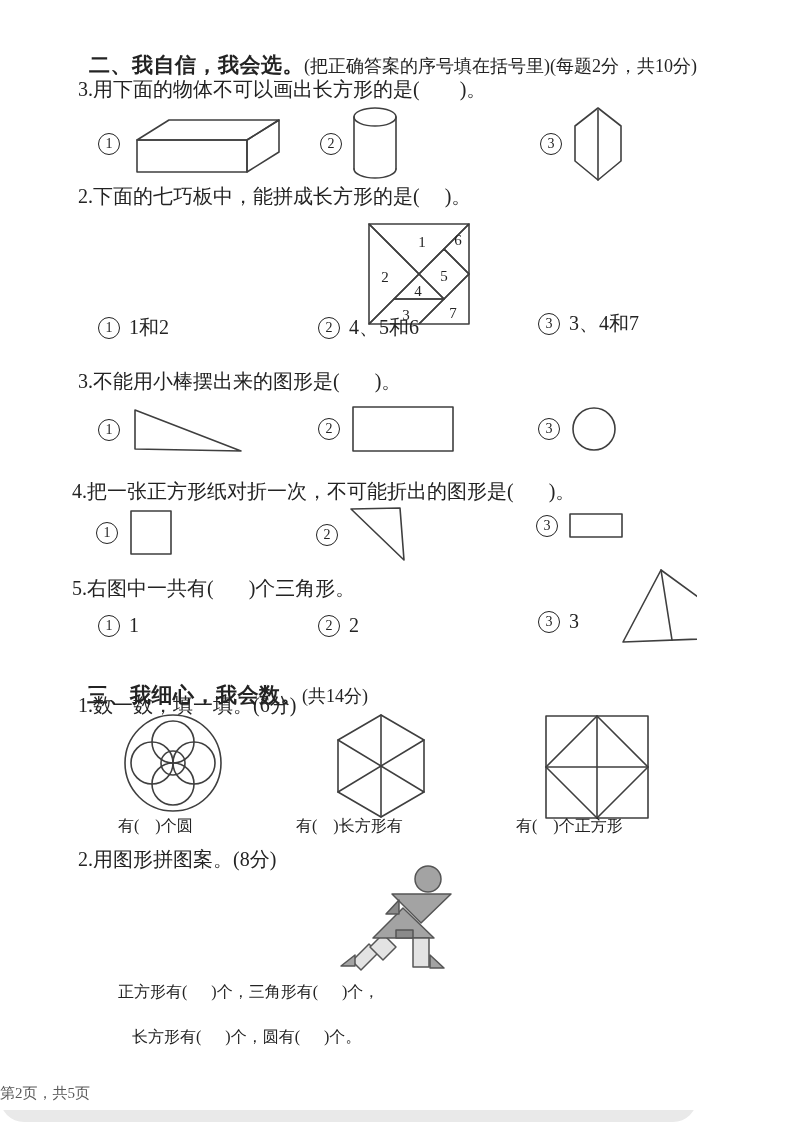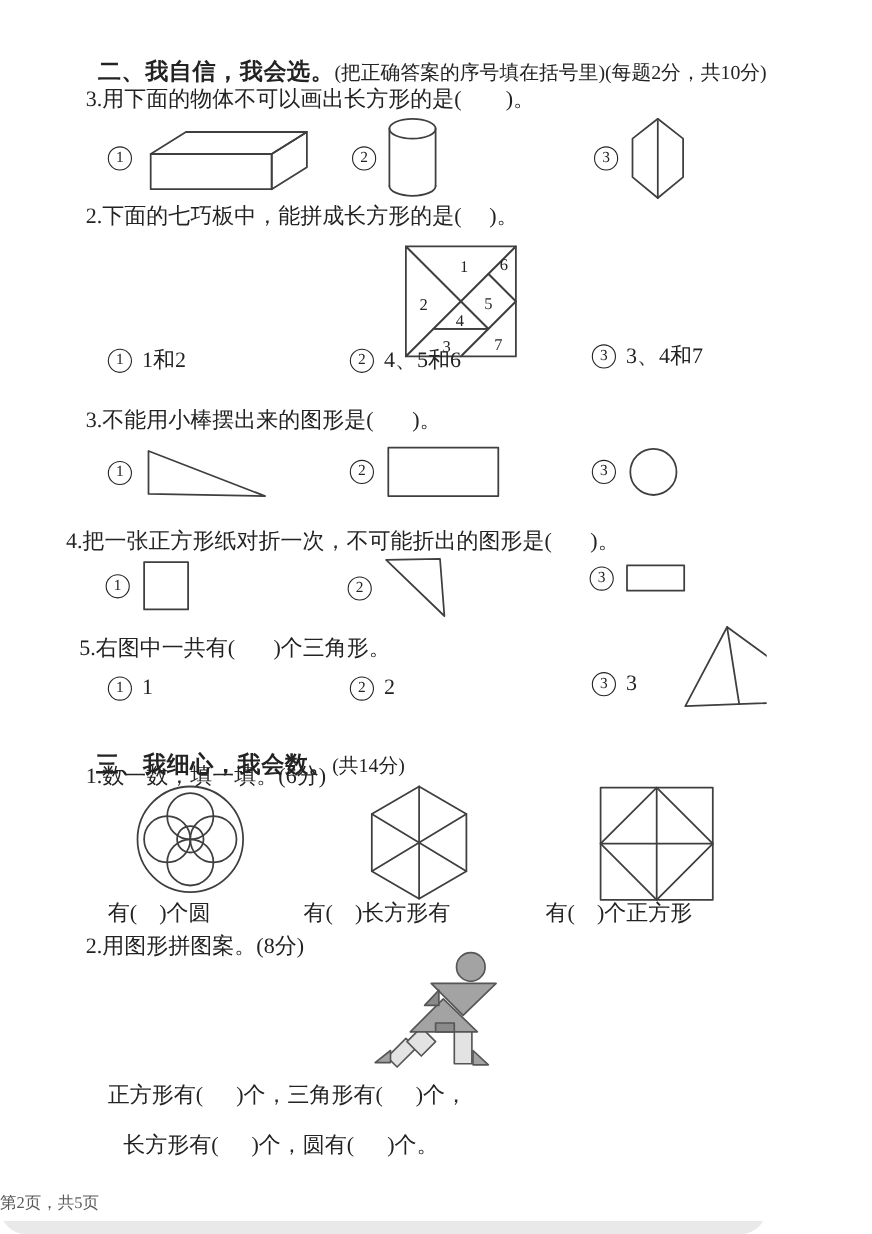--- a/index.html
+++ b/index.html
@@ -25,21 +25,21 @@
     display:inline-flex;align-items:center;justify-content:center;
     font-size:14px;line-height:1;flex:0 0 auto;
   }
   .opt-label{font-size:20px;white-space:pre;}
   svg.fig{display:block;}
   .ln{fill:none;stroke:var(--line);stroke-width:1.6;stroke-linejoin:round;stroke-linecap:round;}
   .tnum{font-size:15px;fill:var(--ink);}
   .pg-mid{fill:var(--gray_mid);stroke:var(--gray_edge);stroke-width:1.5;stroke-linejoin:round;}
   .pg-light{fill:var(--gray_light);stroke:var(--gray_edge);stroke-width:1.5;stroke-linejoin:round;}
   .pg-dark{fill:var(--gray_dark);stroke:var(--gray_edge);stroke-width:1.5;stroke-linejoin:round;}
-  .counts{font-size:20px;}
+  .counts{font-size:16px;margin-left:20px;}
   .footer{position:absolute;left:0;width:100%;font-size:15px;color:var(--muted);}
   .scan-edge{position:absolute;left:0;bottom:0;width:100%;height:12px;background:var(--scan_edge);}
 </style>
 </head>
 <body>
 
 <div class="page">
 
   <div class="abs sec-head" style="left:66px;top:26px;">
     <span>二、我自信，我会选。</span><span class="sec-note">(把正确答案的序号填在括号里)(每题2分，共10分)</span>
@@ -122,21 +122,21 @@
       <rect class="ln" x="4" y="5" width="100" height="44"></rect>
     </svg>
   </div>
   <div class="optgroup" style="left:538px;top:404px;">
     <span class="circ">3</span>
     <svg class="fig" width="50" height="50" viewBox="0 0 50 50">
       <circle class="ln" cx="25" cy="25" r="21"></circle>
     </svg>
   </div>
 
-  <div class="abs qtext" style="left:60px;top:478px;">4.把一张正方形纸对折一次，不可能折出的图形是(       )。</div>
+  <div class="abs qtext" style="left:72px;top:478px;">4.把一张正方形纸对折一次，不可能折出的图形是(       )。</div>
 
   <div class="optgroup" style="left:96px;top:508px;">
     <span class="circ">1</span>
     <svg class="fig" width="48" height="50" viewBox="0 0 48 50">
       <rect class="ln" x="4" y="3" width="40" height="43"></rect>
     </svg>
   </div>
   <div class="optgroup" style="left:316px;top:504px;">
     <span class="circ">2</span>
     <svg class="fig" width="62" height="62" viewBox="0 0 62 62">

